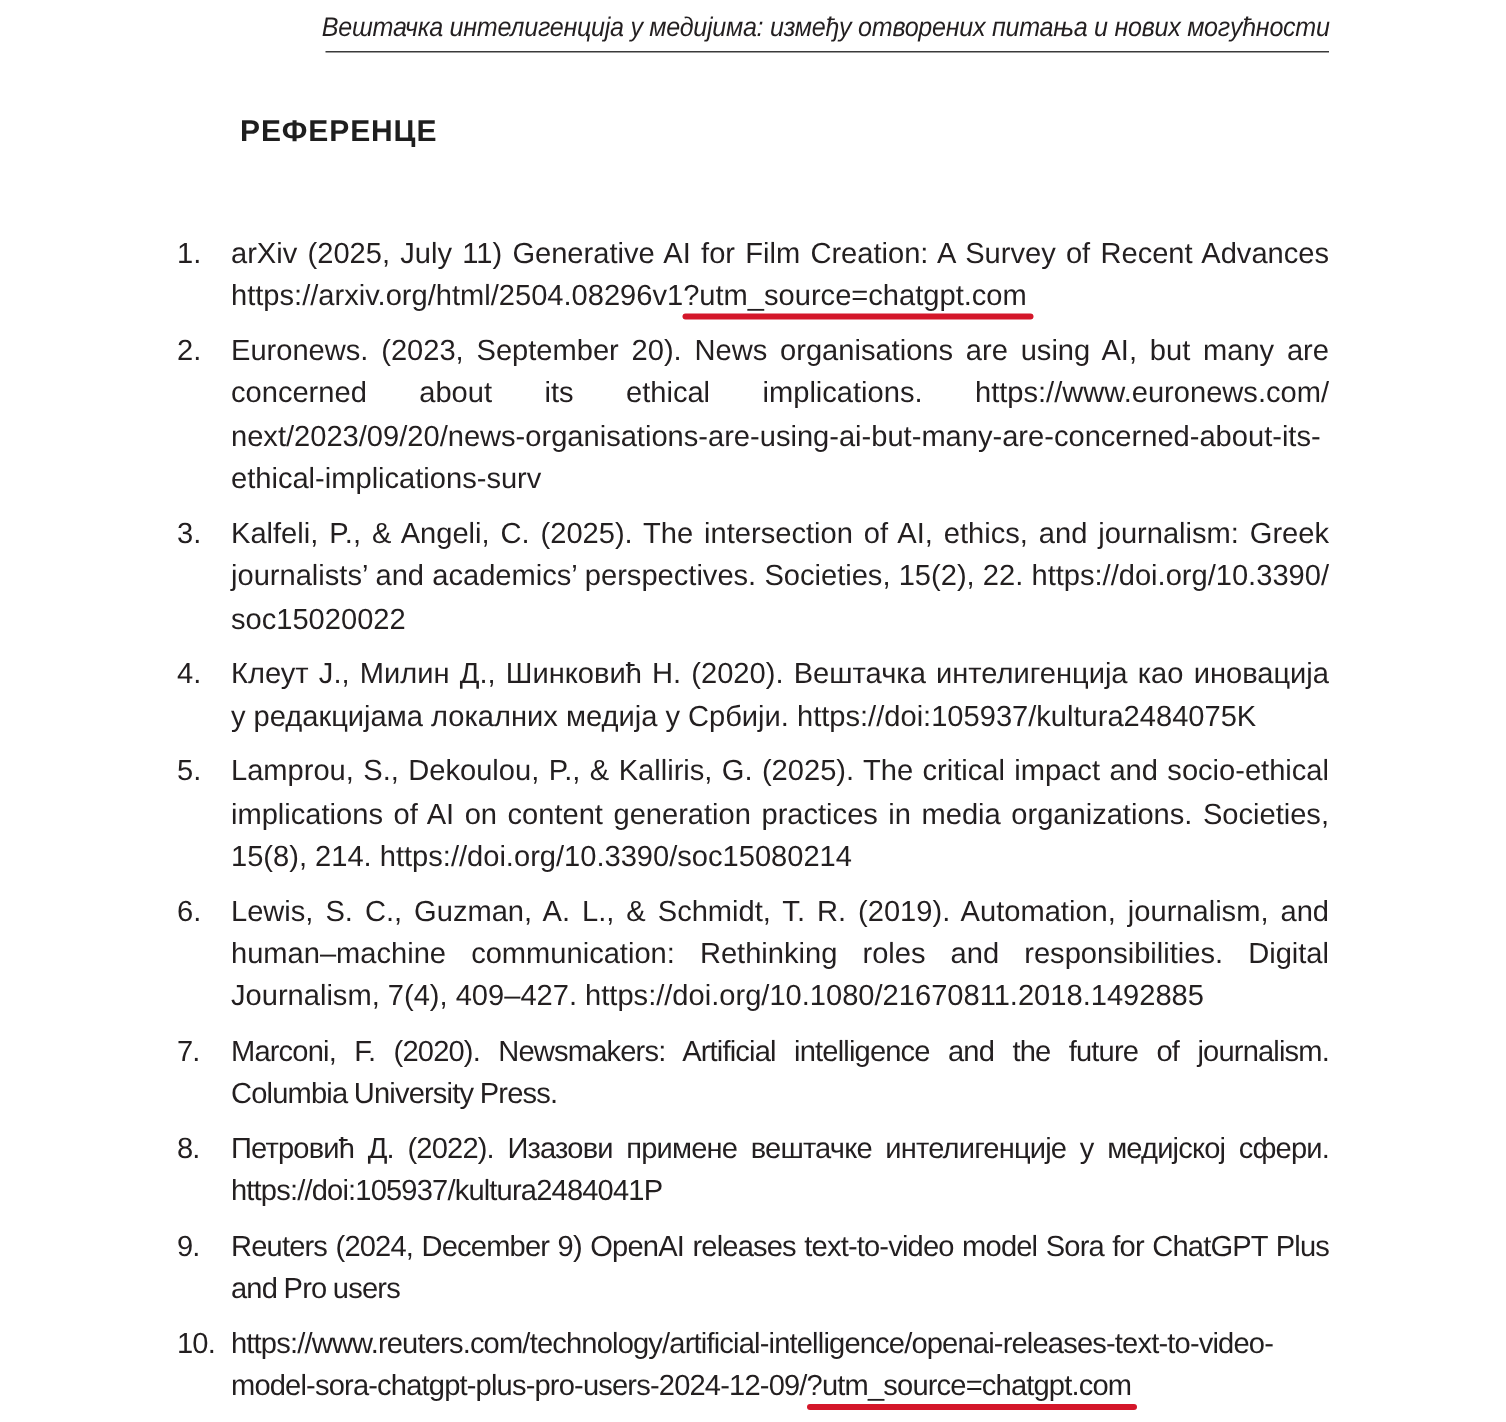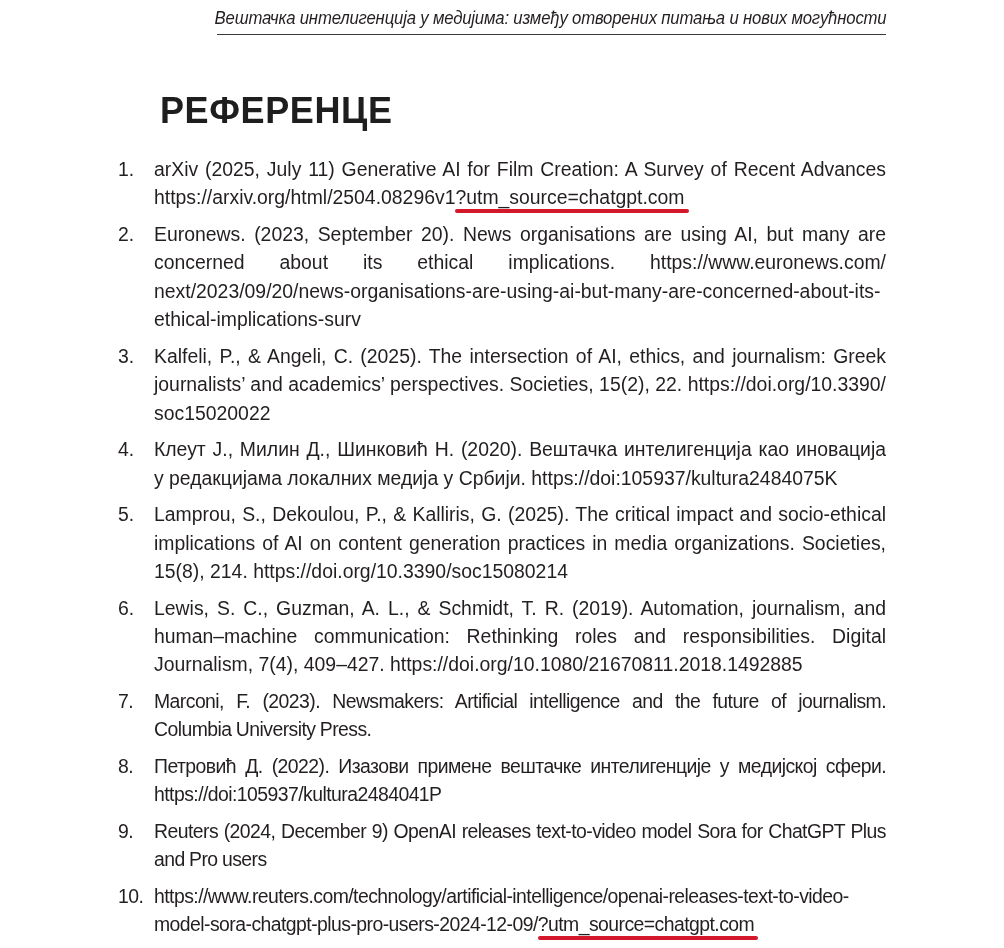--- a/index.html
+++ b/index.html
@@ -32,21 +32,21 @@
     white-space: nowrap;
     letter-spacing: -0.2px;
     transform-origin: right center;
     transform: scaleX(0.93);
     color: #231f20;
   }
   .section-title {
     position: absolute;
     left: 160px;
     top: 60px;
-    font-size: 36px;
+    font-size: 20px;
     font-weight: bold;
     letter-spacing: 0.6px;
     color: #1e1e1e;
   }
   .ref-list {
     position: absolute;
     left: 118px;
     top: 155px;
     width: 768px;
     margin: 0;
@@ -119,21 +119,21 @@
   <li class="ref-item">
     <span class="ref-num">5.</span>
     <span class="ref-text">Lamprou, S., Dekoulou, P., &amp; Kalliris, G. (2025). The critical impact and socio-ethical implications of AI on content generation practices in media organizations. Societies, 15(8), 214. https://doi.org/10.3390/soc15080214</span>
   </li>
   <li class="ref-item">
     <span class="ref-num">6.</span>
     <span class="ref-text">Lewis, S. C., Guzman, A. L., &amp; Schmidt, T. R. (2019). Automation, journalism, and human–machine communication: Rethinking roles and responsibilities. Digital Journalism, 7(4), 409–427. https://doi.org/10.1080/21670811.2018.1492885</span>
   </li>
   <li class="ref-item condensed">
     <span class="ref-num">7.</span>
-    <span class="ref-text">Marconi, F. (2023). Newsmakers: Artificial intelligence and the future of journalism. Columbia University Press.</span>
+    <span class="ref-text">Marconi, F. (2020). Newsmakers: Artificial intelligence and the future of journalism. Columbia University Press.</span>
   </li>
   <li class="ref-item condensed">
     <span class="ref-num">8.</span>
     <span class="ref-text">Петровић Д. (2022). Изазови примене вештачке интелигенције у медијској сфери. https://doi:105937/kultura2484041P</span>
   </li>
   <li class="ref-item condensed">
     <span class="ref-num">9.</span>
     <span class="ref-text">Reuters (2024, December 9) OpenAI releases text-to-video model Sora for ChatGPT Plus and Pro users</span>
   </li>
   <li class="ref-item condensed">

